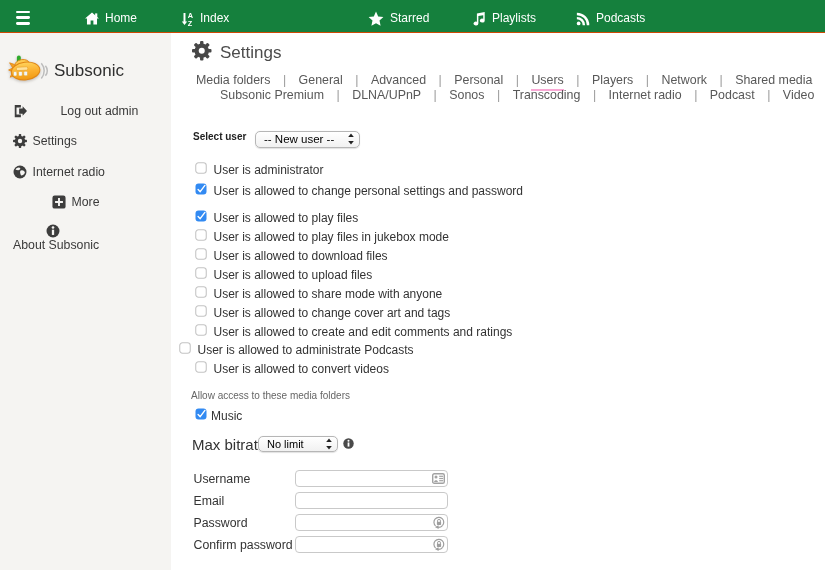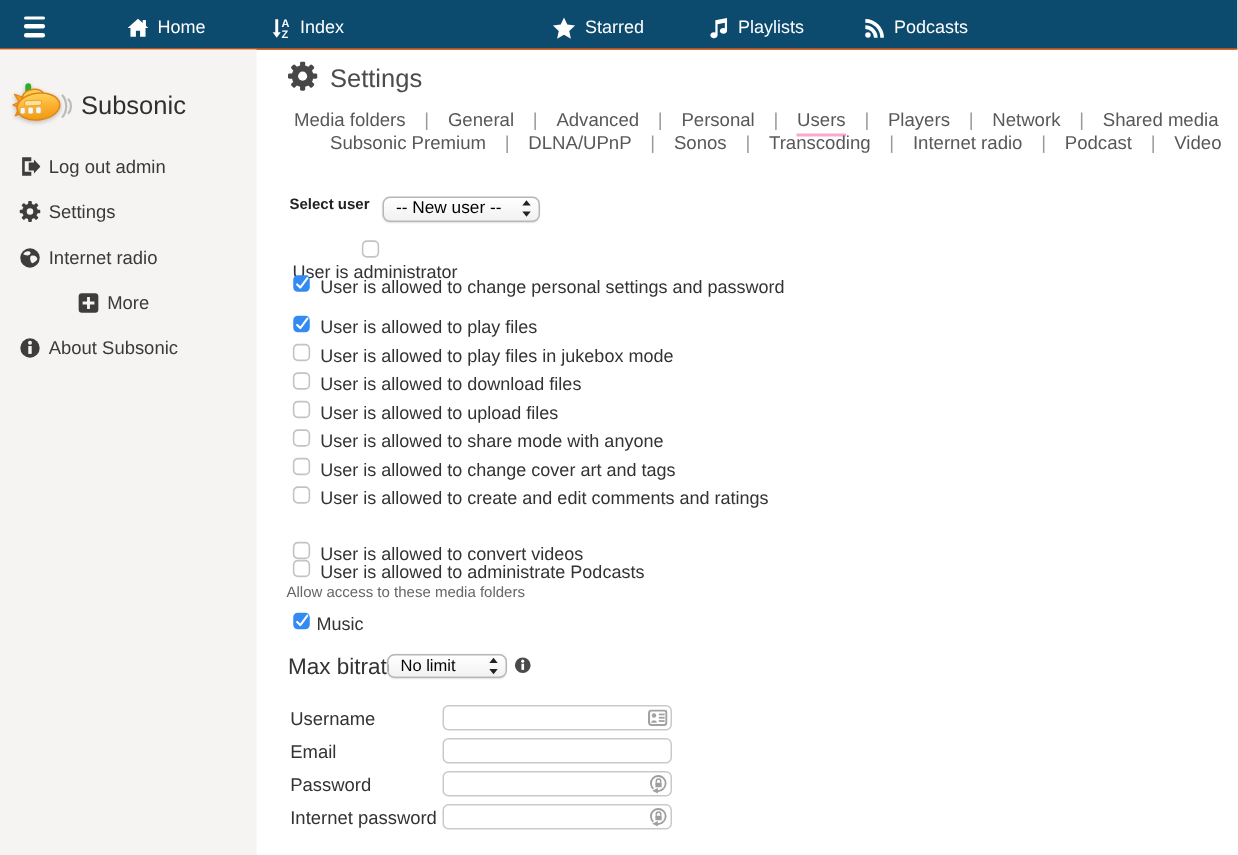--- a/index.html
+++ b/index.html
@@ -1,20 +1,20 @@
 <!DOCTYPE html>
 <html><head>
 <meta charset="utf-8">
 <style>
 * { margin:0; padding:0; box-sizing:border-box; }
 html,body { width:825px; height:570px; background:#fff; font-family:"Liberation Sans", sans-serif; overflow:hidden; }
 #page { position:relative; width:825px; height:570px; }
 
 
-#nav { position:absolute; left:0; top:0; width:825px; height:33px; background:#0c4a6e; border-bottom:1px solid #cd4a04; }
+#nav { position:absolute; left:0; top:0; width:825px; height:33px; background:#15803d; border-bottom:1px solid #cd4a04; }
 .burger { position:absolute; left:16px; top:10.5px; width:14px; height:13px; }
 .burger div { width:13.5px; height:2.9px; background:#fff; border-radius:1.4px; margin-bottom:2.8px; }
 .navitem { position:absolute; top:2px; height:33px; display:flex; align-items:center; color:#fff; font-size:12px; }
 .navitem svg { margin-right:6px; }
 .navitem span { position:relative; top:-0.5px; }
 
 
 #side { position:absolute; left:0; top:33px; width:171px; height:537px; background:#f5f4f2; }
 #logoname { position:absolute; left:54px; top:61px; font-size:17px; color:#2f2f2f; }
 .sitem { position:absolute; left:13px; height:16px; display:flex; align-items:center; color:#3a3a3a; font-size:12.3px; }
@@ -115,21 +115,21 @@
     <rect x="11.3" y="20" width="11.5" height="3.4" rx="1.5" fill="#ffe19b" stroke="#eaa72e" stroke-width="0.7" transform="rotate(-3 17 21.7)"></rect>
     <rect x="8.4" y="24.6" width="3.5" height="4.4" rx="1.1" fill="#f2f8fc" stroke="#eaa72e" stroke-width="0.6"></rect>
     <rect x="13.6" y="24.4" width="3.7" height="4.6" rx="1.1" fill="#f2f8fc" stroke="#eaa72e" stroke-width="0.6"></rect>
     <rect x="18.8" y="24.2" width="3.7" height="4.6" rx="1.1" fill="#eff6fa" stroke="#eaa72e" stroke-width="0.6"></rect>
   </g>
   <path d="M36.3 16.2 a 11.5 11.5 0 0 1 0 15.2" fill="none" stroke="#bcbcbc" stroke-width="1.5"></path>
   <path d="M40.4 18.8 a 7.5 7.5 0 0 1 0 10" fill="none" stroke="#bcbcbc" stroke-width="1.5"></path>
 </svg>
 <div id="logoname">Subsonic</div>
 
-<div class="sitem" style="top:103px;">
+<div class="sitem" style="top:103px;gap:28px;">
   <svg width="14" height="14" viewBox="0 0 16 16">
         <g fill="#3d3d3d">
           <path d="M2 1h7v3H4v8h5v3H2z"></path>
           <path d="M7 5h4V2.6L16 8l-5 5.4V11H7z"></path>
         </g>
       </svg>
   <span>Log out admin</span>
 </div>
 <div class="sitem" style="top:133px;">
   <svg width="14" height="14" viewBox="-10 -10 20 20">
@@ -158,21 +158,21 @@
       </svg>
   <span>Internet radio</span>
 </div>
 <div class="sitem" style="top:194px;padding-left:39px;">
   <svg width="14" height="14" viewBox="0 0 16 16">
         <rect x="0.5" y="0.5" width="15" height="15" rx="2.5" fill="#3d3d3d"></rect>
         <path fill="#f5f4f2" d="M6.9 3.5h2.2v3.4h3.4v2.2H9.1v3.4H6.9V9.1H3.5V6.9h3.4z"></path>
       </svg>
   <span>More</span>
 </div>
-<div class="sitem" style="top:224px;">
+<div class="sitem" style="top:224px;flex-direction:column;">
   <svg width="14" height="14" viewBox="0 0 16 16">
         <circle cx="8" cy="8" r="7.4" fill="#3d3d3d"></circle>
         <rect x="6.7" y="6.5" width="2.6" height="6" fill="#f5f4f2"></rect>
         <circle cx="8" cy="4" r="1.5" fill="#f5f4f2"></circle>
       </svg>
   <span>About Subsonic</span>
 </div>
 
 <span class="abs" style="left:192px; top:41px;"><svg width="19.5" height="19.5" viewBox="-10 -10 20 20">
         <g fill="#474747">
@@ -196,21 +196,21 @@
 <div class="blbl" style="left:193px; top:131px;">Select user</div>
 <div class="sel" style="left:255px; top:130.5px; width:105px;">
   <span>-- New user --</span>
   <svg class="arr" width="8" height="12" viewBox="0 0 8 12">
         <path fill="#222" d="M4 0.5 6.8 4H1.2z"></path>
         <path fill="#222" d="M4 11.5 1.2 8h5.6z"></path>
       </svg>
 </div>
 
 <div id="cbs">
-<div class="cbrow" style="left:195px; top:160px;flex-direction:column;">
+<div class="cbrow" style="left:195px; top:160px;">
         <svg width="12" height="12" viewBox="0 0 12 12">
           <rect x="0.75" y="0.75" width="10.5" height="10.5" rx="2.8" fill="#fff" stroke="#c3c3c3" stroke-width="1.05"></rect>
         </svg>
         <span>User is administrator</span>
       </div>
 <div class="cbrow" style="left:195px; top:181px;">
         <svg width="12" height="12" viewBox="0 0 12 12">
           <rect x="0.5" y="0.5" width="11" height="11" rx="3" fill="#328af2"></rect>
           <path d="M3.1 6.6 5.2 8.7 9.9 2.4" fill="none" stroke="#fff" stroke-width="1.4" stroke-linecap="round" stroke-linejoin="round"></path>
         </svg>
@@ -252,21 +252,21 @@
           <rect x="0.75" y="0.75" width="10.5" height="10.5" rx="2.8" fill="#fff" stroke="#c3c3c3" stroke-width="1.05"></rect>
         </svg>
         <span>User is allowed to change cover art and tags</span>
       </div>
 <div class="cbrow" style="left:195px; top:322px;">
         <svg width="12" height="12" viewBox="0 0 12 12">
           <rect x="0.75" y="0.75" width="10.5" height="10.5" rx="2.8" fill="#fff" stroke="#c3c3c3" stroke-width="1.05"></rect>
         </svg>
         <span>User is allowed to create and edit comments and ratings</span>
       </div>
-<div class="cbrow" style="left:195px; top:340px;margin-top:31px;">
+<div class="cbrow" style="left:179px; top:340px;">
         <svg width="12" height="12" viewBox="0 0 12 12">
           <rect x="0.75" y="0.75" width="10.5" height="10.5" rx="2.8" fill="#fff" stroke="#c3c3c3" stroke-width="1.05"></rect>
         </svg>
         <span>User is allowed to administrate Podcasts</span>
       </div>
 <div class="cbrow" style="left:195px; top:359px;">
         <svg width="12" height="12" viewBox="0 0 12 12">
           <rect x="0.75" y="0.75" width="10.5" height="10.5" rx="2.8" fill="#fff" stroke="#c3c3c3" stroke-width="1.05"></rect>
         </svg>
         <span>User is allowed to convert videos</span>
@@ -315,21 +315,21 @@
 <div class="flabel" style="top:516px;">Password</div>
 <div class="finput" style="left:295px; top:513.5px;"></div>
 <svg class="abs" style="left:433px; top:516px;" width="12" height="13" viewBox="0 0 12 13">
       <path d="M2.6 9.9 A4.9 4.9 0 1 1 9.4 9.6" fill="none" stroke="#9e9e9e" stroke-width="1.2"></path>
       <path d="M9.4 9.6 A4.9 4.9 0 0 1 5.2 11.4" fill="none" stroke="#9e9e9e" stroke-width="1.2"></path>
       <path d="M5.6 9.3 L5.6 13 L1.8 11.1 Z" fill="#9e9e9e"></path>
       <path d="M4.5 5.9 V4.9 a1.5 1.5 0 0 1 3 0 V5.9" fill="none" stroke="#9e9e9e" stroke-width="1"></path>
       <rect x="3.9" y="5.8" width="4.2" height="3.1" rx="0.6" fill="#9e9e9e"></rect>
     </svg>
 
-<div class="flabel" style="top:538px;">Internet password</div>
+<div class="flabel" style="top:538px;">Confirm password</div>
 <div class="finput" style="left:295px; top:535.5px;"></div>
 <svg class="abs" style="left:433px; top:538px;" width="12" height="13" viewBox="0 0 12 13">
       <path d="M2.6 9.9 A4.9 4.9 0 1 1 9.4 9.6" fill="none" stroke="#9e9e9e" stroke-width="1.2"></path>
       <path d="M9.4 9.6 A4.9 4.9 0 0 1 5.2 11.4" fill="none" stroke="#9e9e9e" stroke-width="1.2"></path>
       <path d="M5.6 9.3 L5.6 13 L1.8 11.1 Z" fill="#9e9e9e"></path>
       <path d="M4.5 5.9 V4.9 a1.5 1.5 0 0 1 3 0 V5.9" fill="none" stroke="#9e9e9e" stroke-width="1"></path>
       <rect x="3.9" y="5.8" width="4.2" height="3.1" rx="0.6" fill="#9e9e9e"></rect>
     </svg>
 
 </div>

